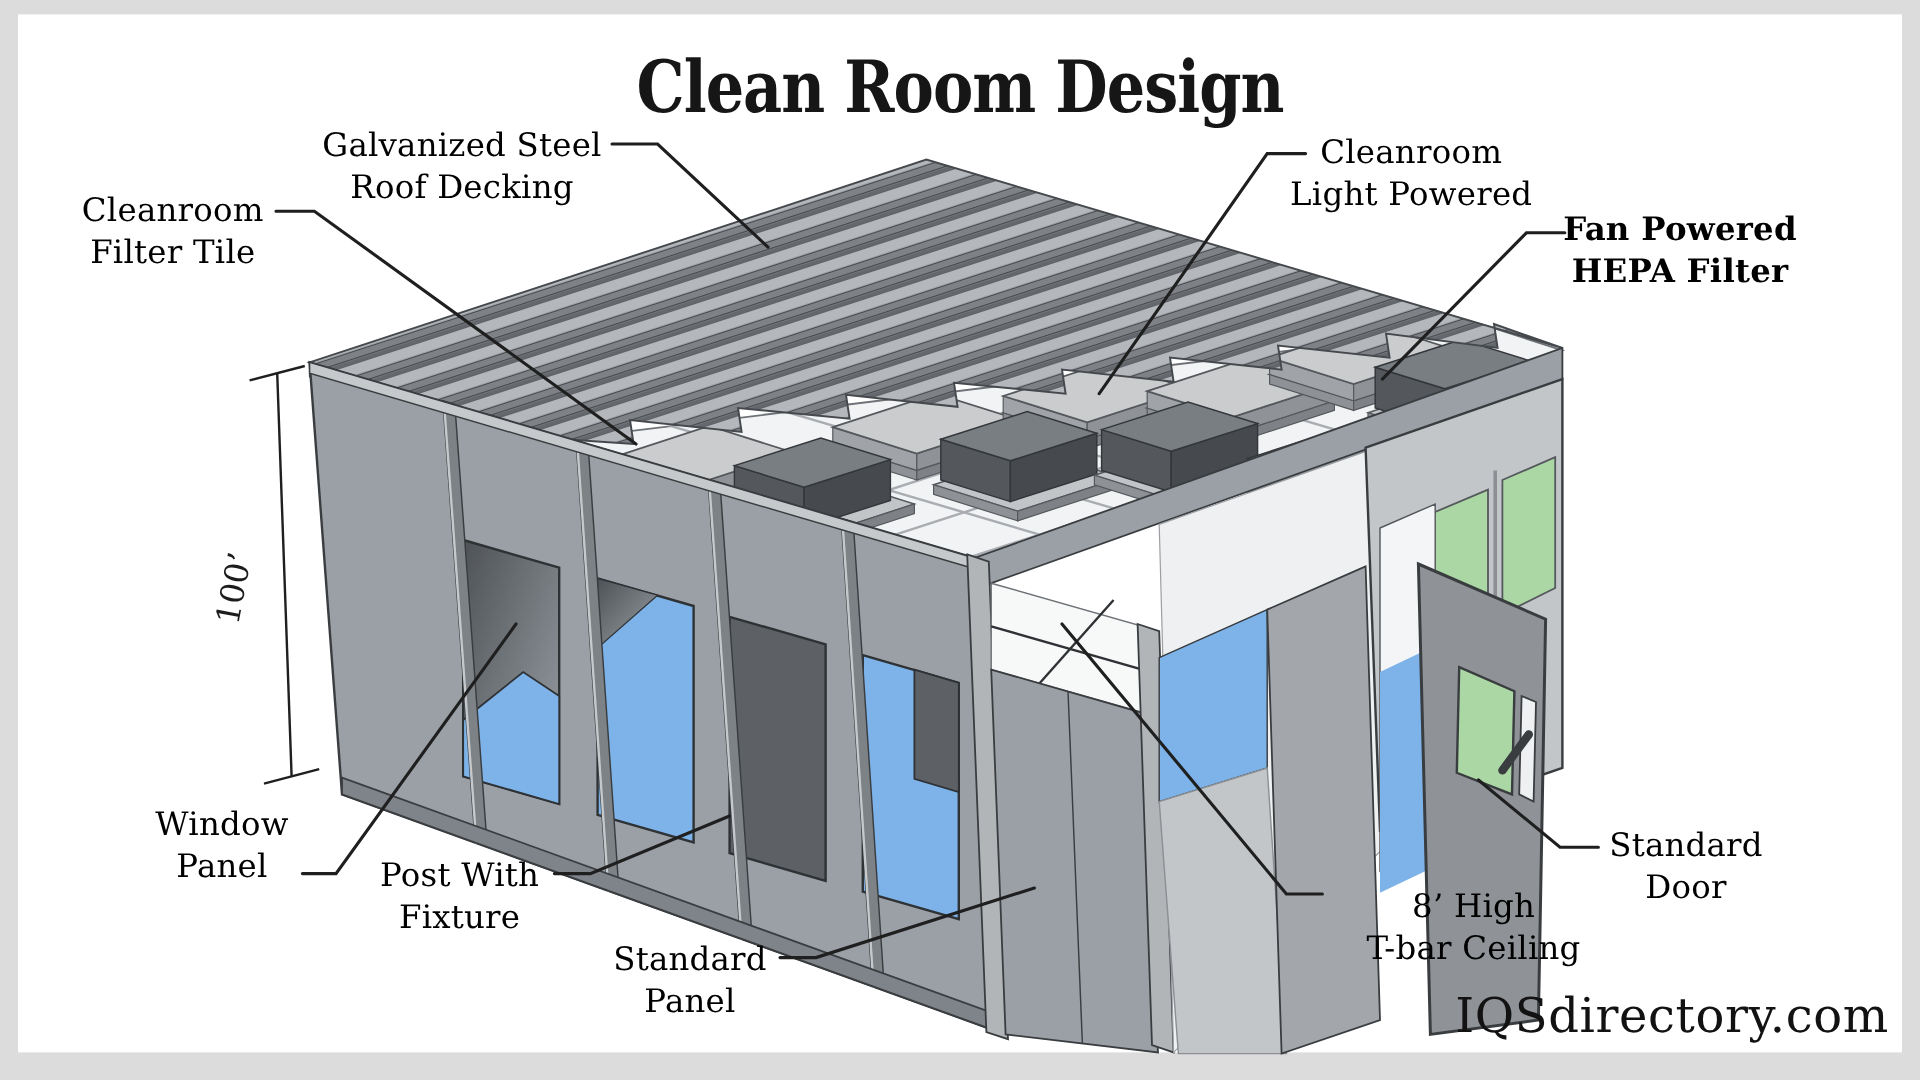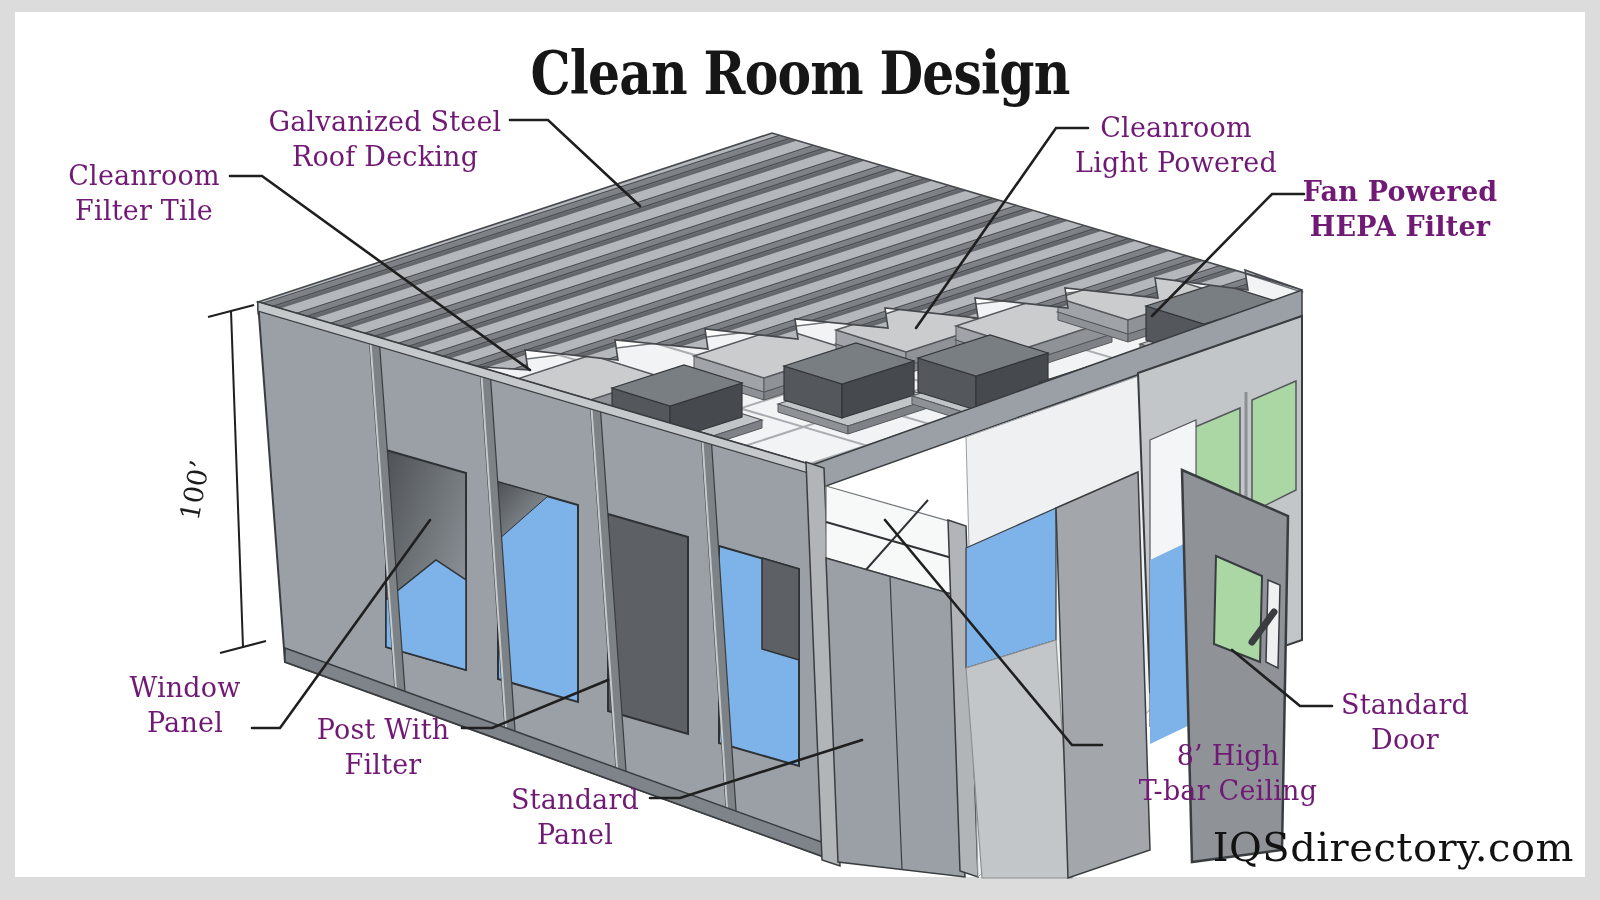--- a/index.html
+++ b/index.html
@@ -3,21 +3,21 @@
 <meta charset="utf-8">
 <style>
   html,body{margin:0;padding:0;}
   body{
     width:1600px;height:900px;position:relative;overflow:hidden;
     background:#dcdcdc;font-family:"DejaVu Serif","Liberation Serif",serif;
   }
   #scene{position:absolute;left:0;top:0;width:1600px;height:900px;}
   .lbl{
     position:absolute;transform:translateX(-50%);
-    text-align:center;font-size:27px;line-height:35px;color:#701a75;
+    text-align:center;font-size:27px;line-height:35px;color:#000000;
     white-space:nowrap;letter-spacing:.2px;
   }
   #title{
     position:absolute;left:50%;top:38px;transform:translateX(-50%) scaleX(.84);
     font-size:60px;font-weight:bold;color:#161616;letter-spacing:-1px;white-space:nowrap;
   }
   #watermark{
     position:absolute;right:26px;bottom:30px;font-size:40px;color:#121212;letter-spacing:.5px;text-align:right;
   }
 </style>
@@ -216,21 +216,21 @@
 <div class="lbl" style="left:1400px;top:174px;font-weight:bold;">
   <div>Fan Powered</div>
   <div>HEPA Filter</div>
 </div>
 <div class="lbl" style="left:185px;top:670px;">
   <div>Window</div>
   <div>Panel</div>
 </div>
 <div class="lbl" style="left:383px;top:712px;">
   <div>Post With</div>
-  <div>Filter</div>
+  <div>Fixture</div>
 </div>
 <div class="lbl" style="left:575px;top:782px;">
   <div>Standard</div>
   <div>Panel</div>
 </div>
 <div class="lbl" style="left:1196px;top:738px;margin-left:32px;">
   <div>8’ High</div>
   <div>T-bar Ceiling</div>
 </div>
 <div class="lbl" style="left:1405px;top:687px;">

